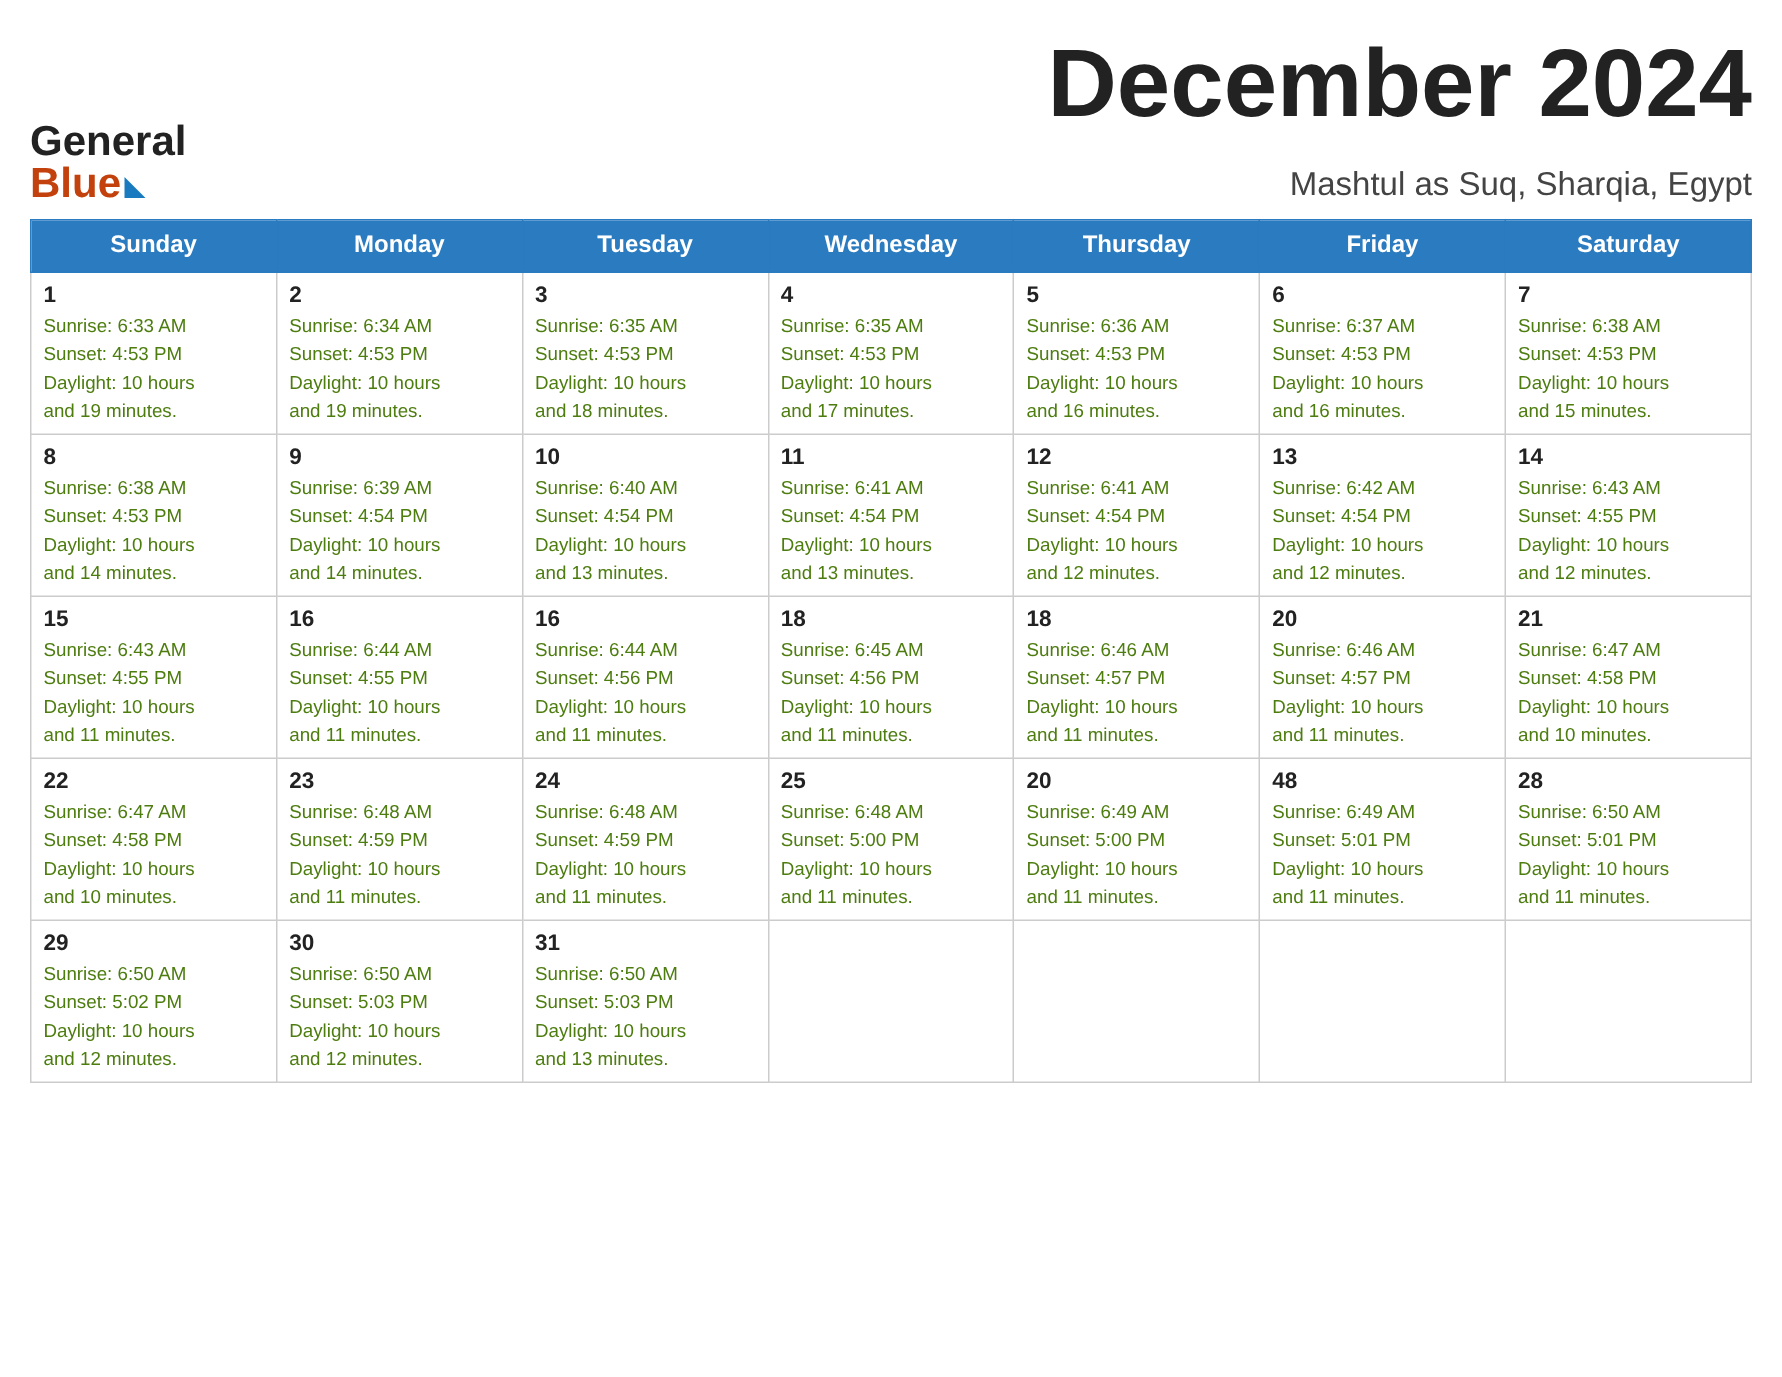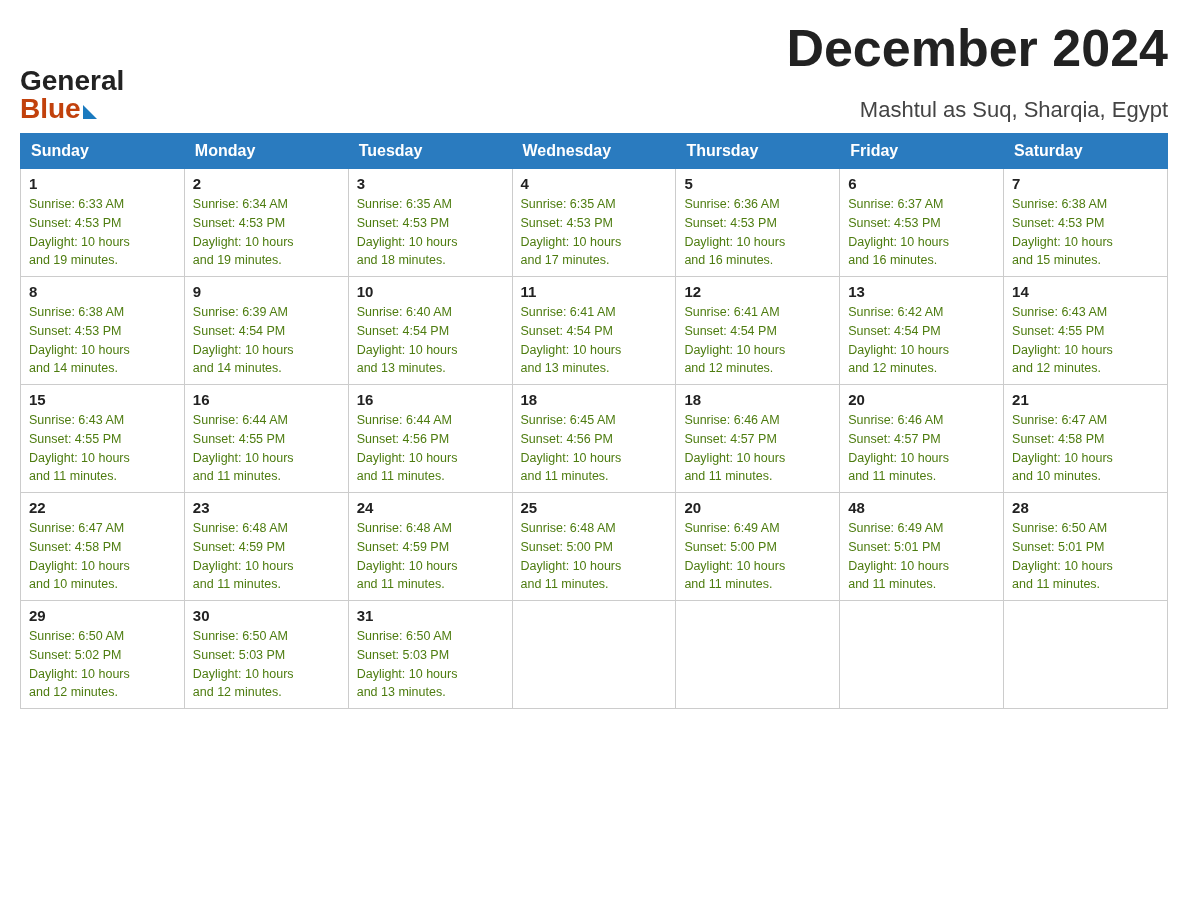--- a/index.html
+++ b/index.html
@@ -44,42 +44,42 @@
       border-left: 14px solid #1a7abf;
       border-top: 14px solid transparent;
       border-bottom: 0px solid transparent;
       margin-left: 2px;
       margin-top: 6px;
     }
     .title-area {
       text-align: right;
     }
     .month-title {
-      font-size: 52px;
+      font-size: 64px;
       font-weight: bold;
       color: #222;
       line-height: 1.1;
     }
     .location-title {
       font-size: 22px;
       color: #444;
       margin-top: 20px;
     }
     .calendar-table {
       width: 100%;
       border-collapse: collapse;
       margin-top: 8px;
     }
     .calendar-table th {
       background-color: #2a7bbf;
       color: #fff;
       font-size: 16px;
       font-weight: bold;
       padding: 8px 10px;
-      text-align: left;
+      text-align: center;
       border: 1px solid #2a7bbf;
     }
     .calendar-table td {
       border: 1px solid #ccc;
       vertical-align: top;
       padding: 6px 8px;
       width: 14.28%;
       min-height: 110px;
       font-size: 13px;
       color: #333;

